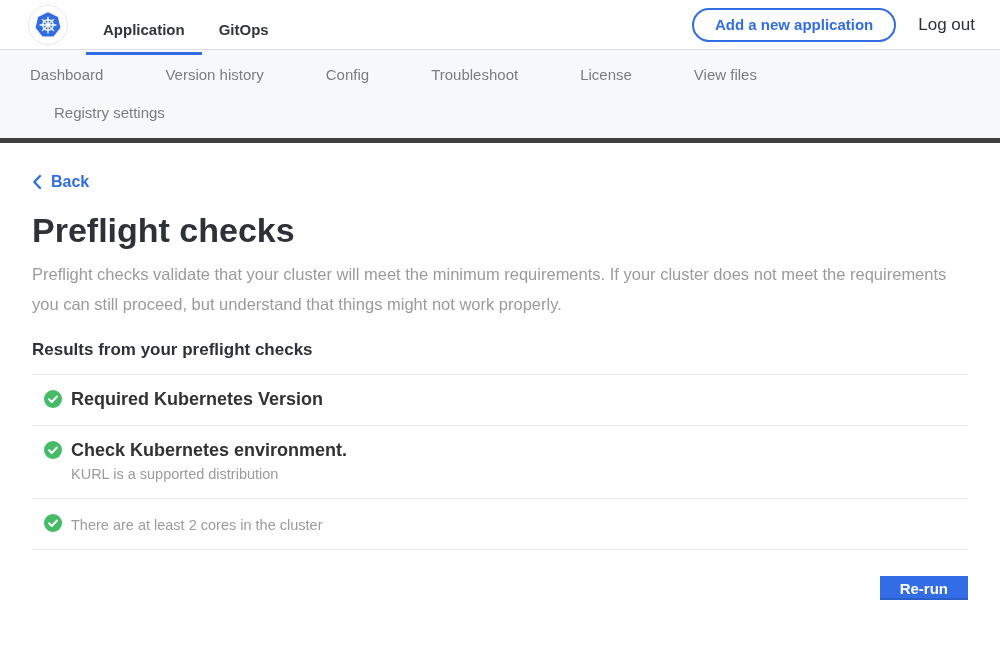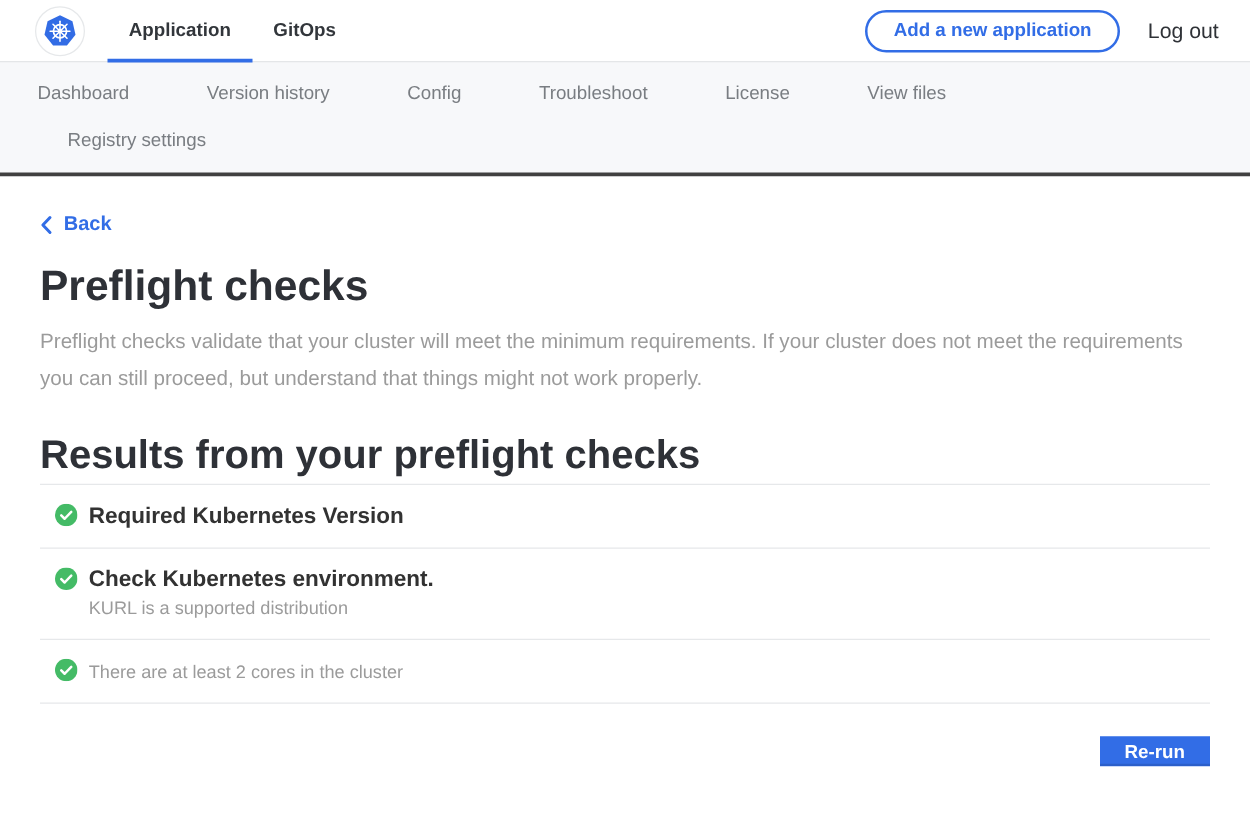--- a/index.html
+++ b/index.html
@@ -24,21 +24,21 @@
     background: #fff;
   }
   .logo-badge {
     width: 40px; height: 40px;
     border-radius: 50%;
     border: 1px solid #e6e8ea;
     display: flex; align-items: center; justify-content: center;
     background: #fff;
     flex: 0 0 auto;
   }
-  .top-tabs { display: flex; height: 40px; margin-left: 18px; align-items: center; }
+  .top-tabs { display: flex; height: 40px; margin-left: 18px; }
   .top-tab {
     position: relative;
     height: 50px;
     display: flex; align-items: center;
     padding: 0 17px;
     font-size: 15px; font-weight: 700;
     color: #32363b;
     cursor: pointer;
   }
   .top-tab.active::after {
@@ -64,21 +64,21 @@
     font-size: 17px;
     font-weight: 500;
     color: #2f3237;
     cursor: pointer;
     text-decoration: none;
   }
 
   
   .subnav {
     background: #f7f8fa;
-    border-bottom: 3px solid #404040;
+    border-bottom: 5px solid #404040;
     padding: 12px 30px;
     display: flex;
     flex-wrap: wrap;
     row-gap: 12px;
   }
   .subnav-item {
     font-size: 15px;
     line-height: 26px;
     color: #797d82;
     margin-right: 62px;
@@ -111,23 +111,23 @@
     color: #2e3137;
   }
   .page-desc {
     margin-top: 9px;
     max-width: 922px;
     font-size: 16.5px;
     line-height: 30px;
     color: #9b9b9b;
   }
   h2.results-heading {
-    margin-top: 30px;
+    margin-top: 16px;
     margin-bottom: 9px;
-    font-size: 32px;
+    font-size: 17px;
     line-height: 30px;
     font-weight: 700;
     color: #2e3137;
   }
 
   ul.checks { list-style: none; border-top: 1px solid #e6e8ea; }
   li.check-row {
     display: flex;
     align-items: flex-start;
     gap: 9px;

